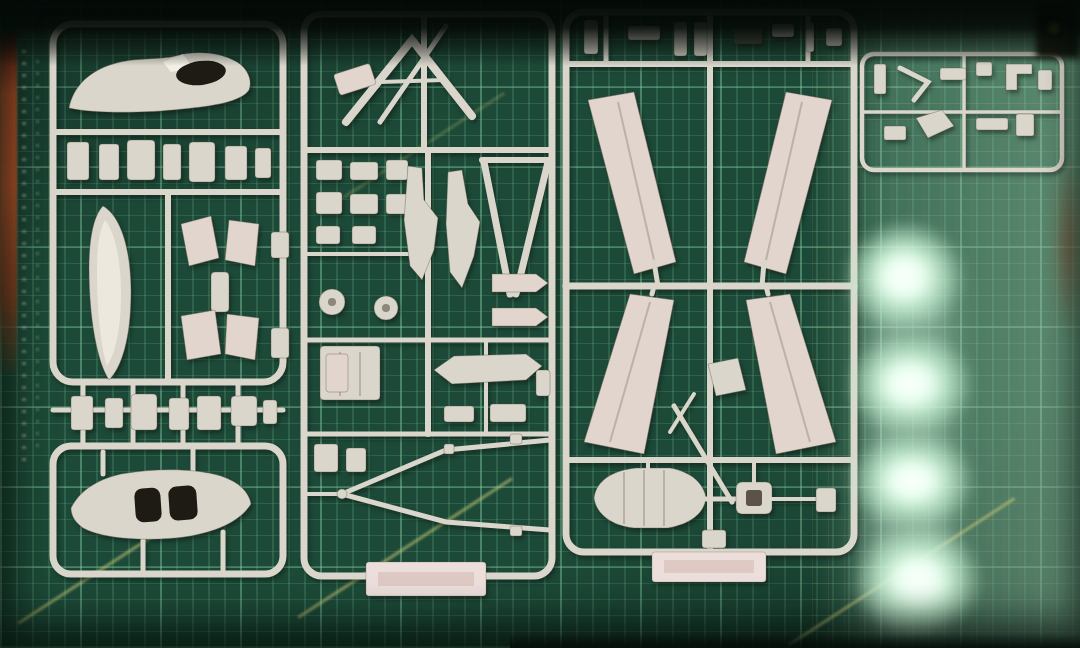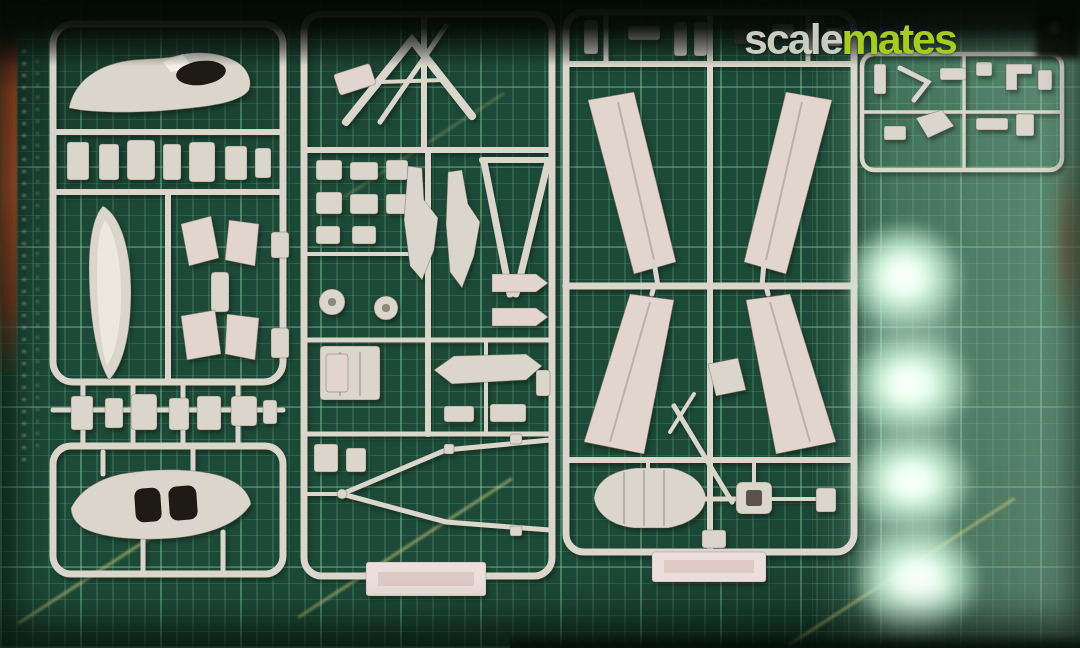--- a/index.html
+++ b/index.html
@@ -327,17 +327,14 @@
   <div class="glare g4"></div>
 
   <div class="brown"></div>
   <div class="corner"></div>
   <div class="speck"></div>
 
   <div class="topshadow"></div>
   <div class="bshadow"></div>
   <div class="vignette"></div>
 
-  <div class="watermark">
-    <span class="wm-scale">scale</span><span class="wm-mates">mates</span>
-  </div>
 
 </div>
 
 </body></html>

